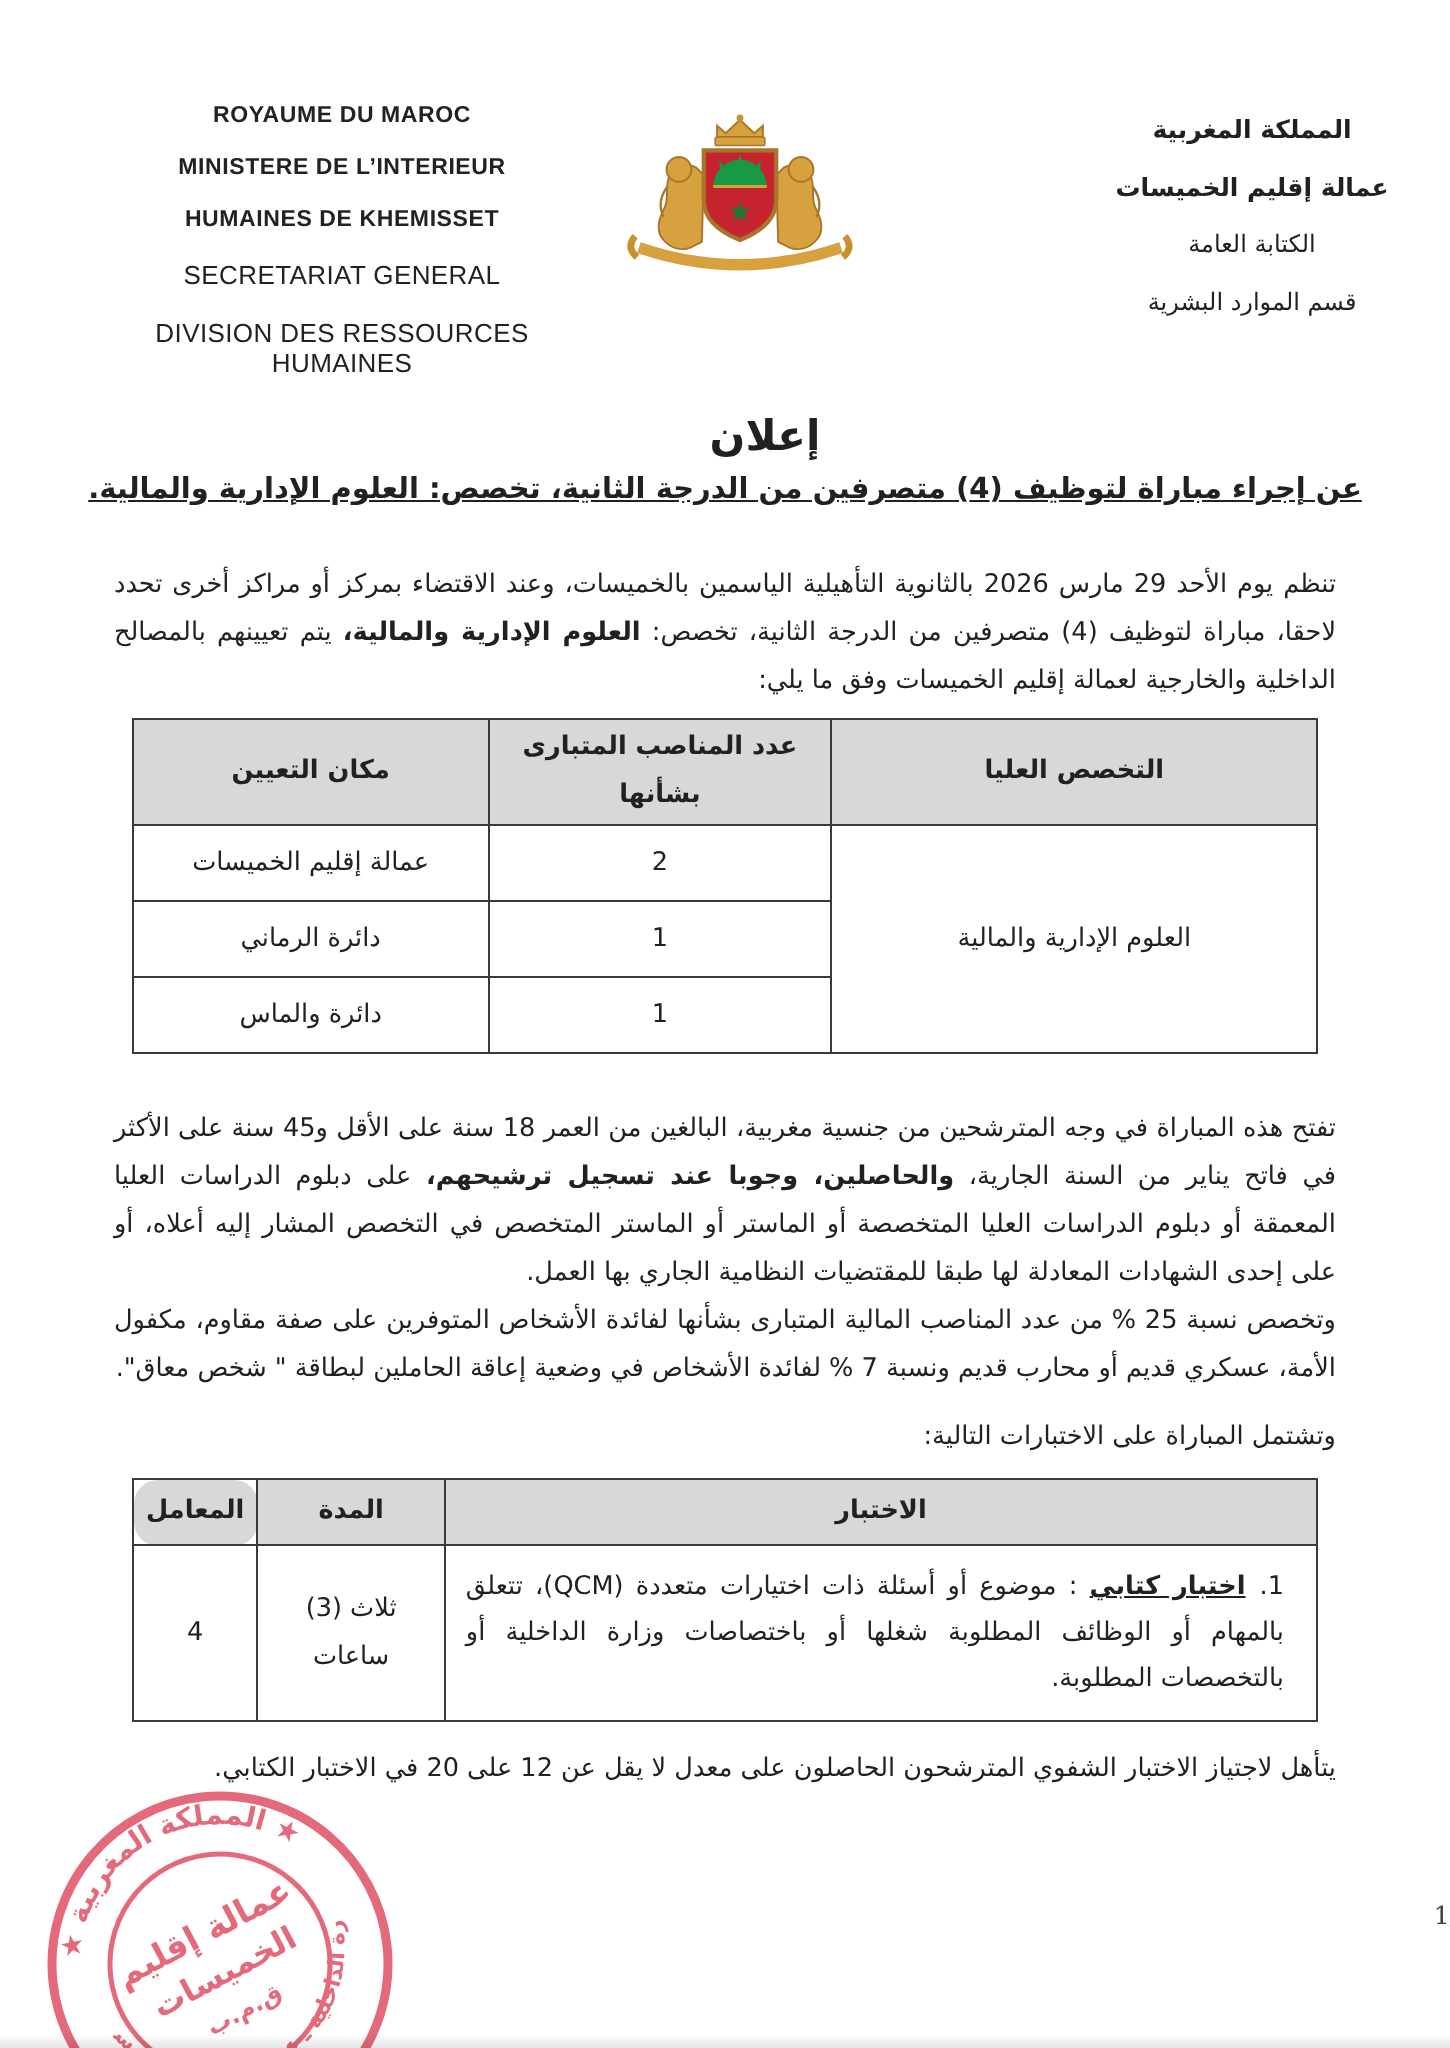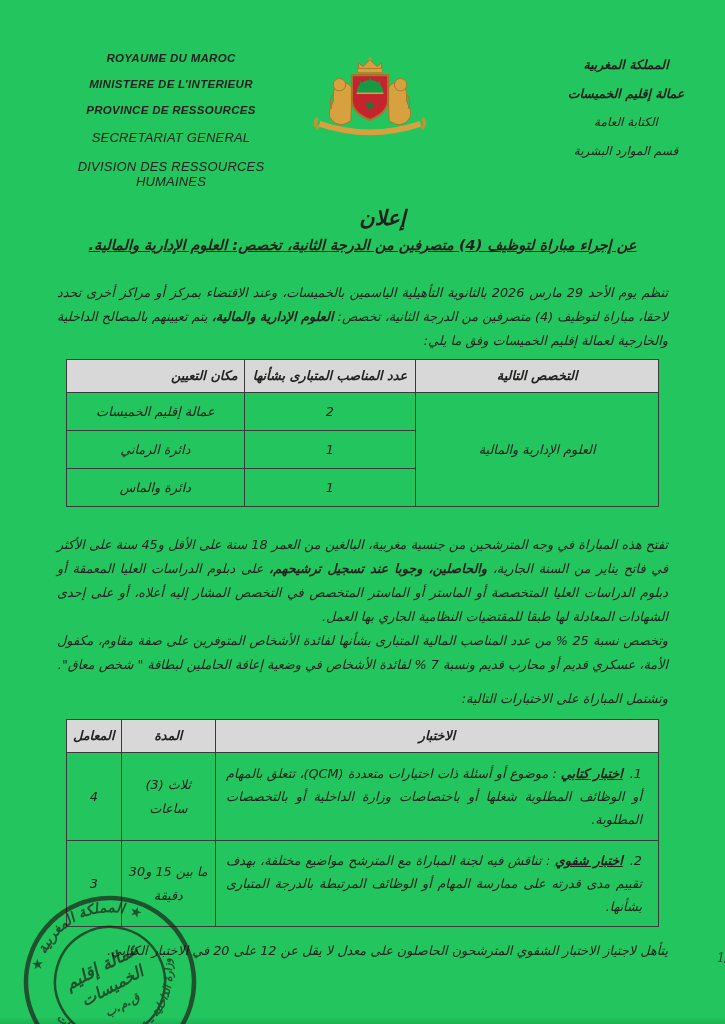--- a/index.html
+++ b/index.html
@@ -1,20 +1,19 @@
 <!DOCTYPE html>
 <html lang="ar"><head>
 <meta charset="utf-8">
 <style>
   html,body{margin:0;padding:0;background:#e8e8e8;}
   .page{
     position:relative; width:725px; height:1024px; margin:0 auto;
-    background:#22c55e; overflow:hidden; color:#21211f;
+    background:#ffffff; overflow:hidden; color:#21211f;
     font-family:"DejaVu Sans",sans-serif;
-    font-style:italic;
   }
   
   .hdr-fr{
     position:absolute; left:46px; top:52px; width:250px; text-align:center;
     font-family:"Liberation Sans",sans-serif; color:#222;
   }
   .hdr-fr .fl{font-size:11.5px; font-weight:bold; letter-spacing:.3px; margin-bottom:14px;}
   .hdr-fr .fl.light{font-weight:normal; font-size:13px; letter-spacing:.2px;}
   .hdr-ar{
     position:absolute; right:8px; top:50px; width:182px; text-align:center;
@@ -37,22 +36,22 @@
   .p-lead{margin-top:10px; text-align:right;}
   .p-pass{margin-top:12px; margin-left:23px;}
   b.inb{font-weight:bold;}
   
   table{border-collapse:collapse; width:593px; margin:0 auto; direction:rtl; font-size:12.8px;}
   .t1{margin-top:6px;}
   .t2{margin-top:8px;}
   th,td{border:1.4px solid #3a3a3a; padding:2px 6px; vertical-align:middle;}
   th{background:#d8d8d8; font-weight:bold; text-align:center; height:28px;}
   .t1 td{height:33px; text-align:center;}
-  .t1 .c-spec{width:41%;} .t1 .c-num{width:29%;} .t1 .c-loc{width:30%;text-align:right;}
-  .t2 .c-exam{width:75%;} .t2 .c-dur{width:16%;} .t2 .c-coef{width:9%;}
+  .t1 .c-spec{width:41%;} .t1 .c-num{width:29%;} .t1 .c-loc{width:30%;}
+  .t2 .c-exam{width:75%;} .t2 .c-dur{width:16%;} .t2 .c-coef{width:9%;border-radius:12px;}
   .t2 td{text-align:center;}
   .t2 .exam-cell{text-align:justify; padding:8px 16px 8px 10px; line-height:23px;}
   .t2 .row-written{height:88px;} .t2 .row-oral{height:56px;}
   .num{margin-inline-end:7px;}
   .ut{font-weight:bold; text-decoration:underline;}
   
   .pageno{position:absolute; top:950px; left:0; width:100%; text-align:right;
           font-size:12.5px; color:#3c3c44; font-family:"DejaVu Serif",serif;margin-left:12px;}
   .stamp{
     position:absolute; left:20px; top:892px; width:180px; height:180px;
@@ -62,21 +61,21 @@
              background:linear-gradient(rgba(0,0,0,0), rgba(0,0,0,.10));}
 </style>
 </head>
 <body>
 
 <div class="page">
 
   <div class="hdr-fr">
     <div class="fl">ROYAUME DU MAROC</div>
     <div class="fl">MINISTERE DE L’INTERIEUR</div>
-    <div class="fl">PROVINCE DE RESSOURCES</div>
+    <div class="fl">HUMAINES DE KHEMISSET</div>
     <div class="fl light">SECRETARIAT GENERAL</div>
     <div class="fl light">DIVISION DES RESSOURCES HUMAINES</div>
   </div>
 
   <div class="emblem">
     <svg viewBox="0 0 130 92" width="124" height="88" aria-hidden="true">
 
       <g>
         <path d="M12 72 Q65 90 118 72" stroke="#d8a13f" stroke-width="6" fill="none"></path>
         <path d="M10 66 q-5 6 1 11 M120 66 q5 6 -1 11" stroke="#c8912e" stroke-width="3.5" fill="none"></path>
@@ -126,21 +125,21 @@
     <div class="title-sub">عن إجراء مباراة لتوظيف (4) متصرفين من الدرجة الثانية، تخصص: العلوم الإدارية والمالية.</div>
   </div>
 
   <main class="content">
 
     <p class="para"><span>تنظم يوم الأحد 29 مارس 2026 بالثانوية التأهيلية الياسمين بالخميسات، وعند الاقتضاء بمركز أو مراكز أخرى تحدد لاحقا، مباراة لتوظيف (4) متصرفين من الدرجة الثانية، تخصص: </span><b class="inb">العلوم الإدارية والمالية،</b><span> يتم تعيينهم بالمصالح الداخلية والخارجية لعمالة إقليم الخميسات وفق ما يلي:</span></p>
 
     <table class="t1">
       <tbody>
           <tr>
-        <th class="c-spec">التخصص التالية</th>
+        <th class="c-spec">التخصص العليا</th>
         <th class="c-num">عدد المناصب المتبارى بشأنها</th>
         <th class="c-loc">مكان التعيين</th>
       </tr>
       <tr>
         <td rowspan="3">العلوم الإدارية والمالية</td>
         <td>2</td>
         <td>عمالة إقليم الخميسات</td>
       </tr>
       <tr>
         <td>1</td>
@@ -163,25 +162,20 @@
       <tbody>
           <tr>
         <th class="c-exam">الاختبار</th>
         <th class="c-dur">المدة</th>
         <th class="c-coef">المعامل</th>
       </tr>
       <tr class="row-written">
         <td class="exam-cell"><span class="num">1.</span><span class="ut">اختبار كتابي</span><span> : موضوع أو أسئلة ذات اختيارات متعددة (QCM)، تتعلق بالمهام أو الوظائف المطلوبة شغلها أو باختصاصات وزارة الداخلية أو بالتخصصات المطلوبة.</span></td>
         <td>ثلاث (3) ساعات</td>
         <td>4</td>
-      </tr>
-      <tr class="row-oral">
-        <td class="exam-cell"><span class="num">2.</span><span class="ut">اختبار شفوي</span><span> : تناقش فيه لجنة المباراة مع المترشح مواضيع مختلفة، بهدف تقييم مدى قدرته على ممارسة المهام أو الوظائف المرتبطة بالدرجة المتبارى بشأنها.</span></td>
-        <td>ما بين 15 و30 دقيقة</td>
-        <td>3</td>
       </tr>
     </tbody>
       </table>
 
     <p class="para p-pass">يتأهل لاجتياز الاختبار الشفوي المترشحون الحاصلون على معدل لا يقل عن 12 على 20 في الاختبار الكتابي.</p>
   </main>
 
   <div class="pageno">1/2</div>
 
   <div class="stamp">

